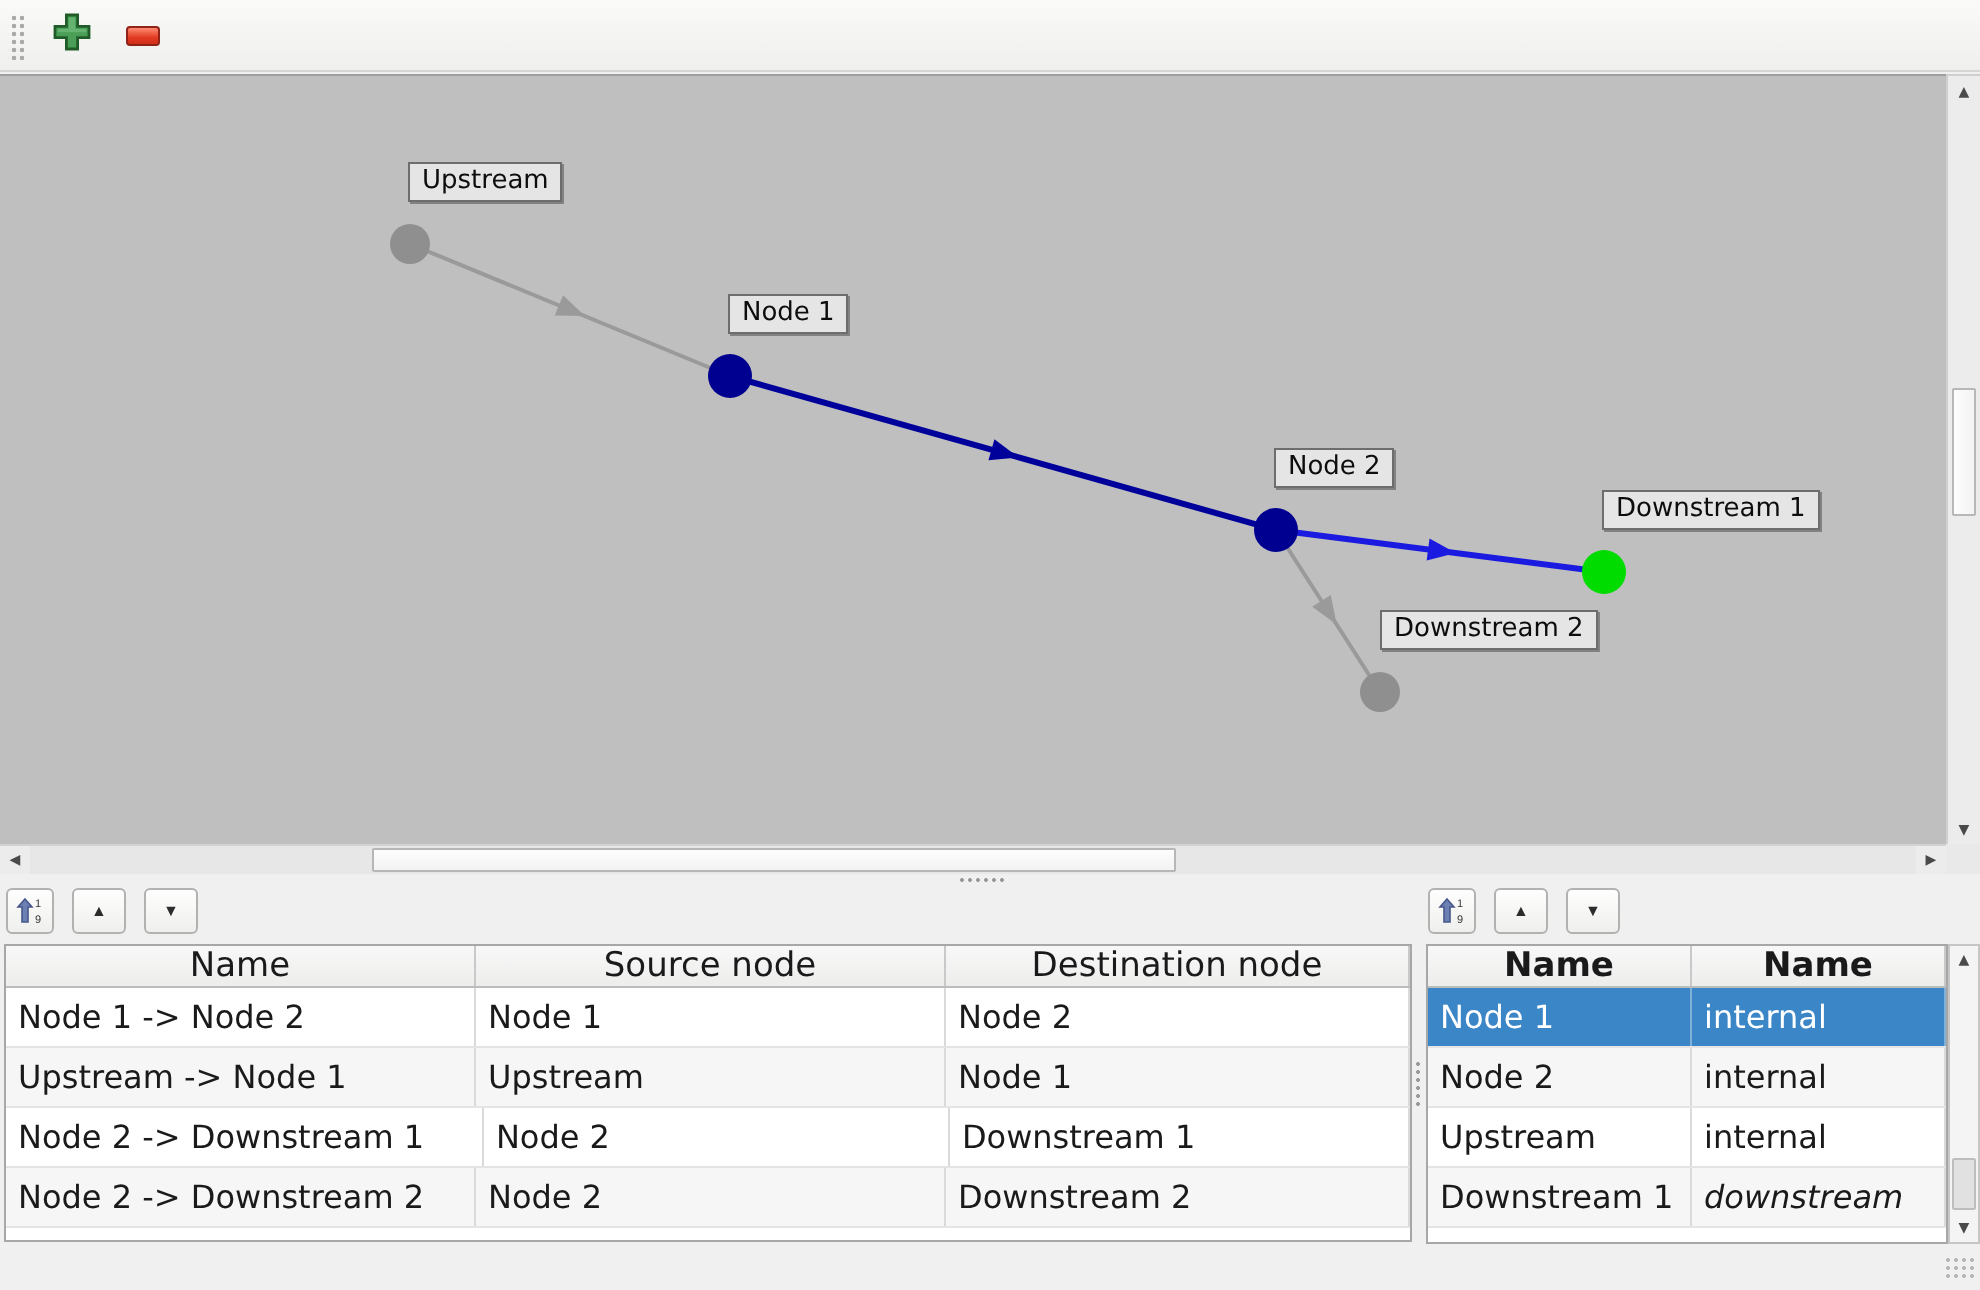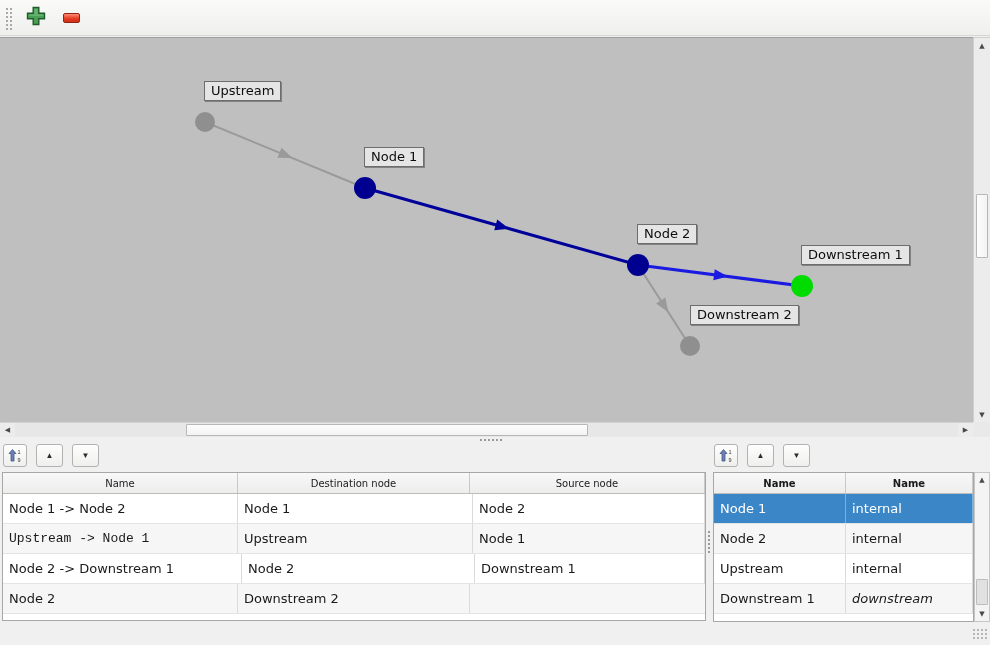--- a/index.html
+++ b/index.html
@@ -81,28 +81,28 @@
     display:flex; align-items:center; justify-content:center; padding:0;
     font-size:8px; color:#2c2c2c;
   }
   .sbtn.sort { width:24px; }
   
   .table { position:absolute; background:#fff; border:1px solid #a7a7a7; overflow:hidden; }
   .table.edges { left:2px; top:472px; width:704px; height:149px; }
   .table.nodes { left:713px; top:472px; width:261px; height:150px; }
   .thead { display:flex; height:21px; background:linear-gradient(#f8f8f8,#ededec); border-bottom:1px solid #bcbcbc; }
   .th { display:flex; align-items:center; justify-content:center; border-right:1px solid #c9c9c9;
-    font-size:10px; overflow:hidden; white-space:nowrap; cursor:pointer;text-align:right; }
+    font-size:17px; overflow:hidden; white-space:nowrap; cursor:pointer;text-align:right; }
   .table.nodes .th { font-weight:bold; }
   .tr { display:flex; height:30px; border-bottom:1px solid #e4e4e4; background:#fff; cursor:pointer; }
   .tr.alt { background:#f6f6f6; }
   .tr.selected { background:#3a86c7; color:#fff; }
   .tr.selected .td { border-right-color:rgba(255,255,255,.35); }
   .td { display:flex; align-items:center; padding-left:6px; border-right:1px solid #dadada;
-    overflow:hidden; white-space:nowrap; font-size:13px; }
+    overflow:hidden; white-space:nowrap; font-size:16px; }
   
   .vsb-table { position:absolute; left:974px; top:472px; width:16px; height:150px;
     background:#f4f4f4; border:1px solid #c6c6c6; }
   .vsb-table .up { left:0; top:0; width:14px; height:14px; background:#f4f4f4; }
   .vsb-table .down { left:0; bottom:0; width:14px; height:14px; background:#f4f4f4; }
   .vsb-table .thumb { position:absolute; left:1px; width:12px; top:106px; height:26px;
     background:#e1e1e1; border:1px solid #bdbdbd; border-radius:1px; cursor:pointer; }
   
   .resize-grip { position:absolute; left:972px; top:628px; width:15px; height:13px;
     background-image:radial-gradient(circle,#b5b5b5 0.9px,transparent 1.1px); background-size:4px 4px; }
@@ -197,39 +197,40 @@
         <span>▲</span>
       </button>
     <button class="sbtn">
         <span>▼</span>
       </button>
   </div>
 
   <div class="table edges" id="edge-table">
       <div class="thead">
         <div class="th" style="width: 235px;">Name</div>
+        <div class="th" style="width: 235px;">Source node</div>
         <div class="th" style="width: 232px;">Destination node</div>
-        <div class="th" style="width: 235px;">Source node</div>
       </div>
       <div class="tr">
         <div class="td" style="width: 235px;">Node 1 -&gt; Node 2</div>
         <div class="td" style="width: 235px;">Node 1</div>
         <div class="td" style="width: 232px;">Node 2</div>
       </div>
       <div class="tr alt">
-        <div class="td" style="width: 235px; font-family: Liberation Mono, monospace;">Upstream -&gt; Node 1</div>
+        <div class="td" style="width: 235px;">Upstream -&gt; Node 1</div>
         <div class="td" style="width: 235px;">Upstream</div>
         <div class="td" style="width: 232px;">Node 1</div>
       </div>
       <div class="tr">
         <div class="td" style="width: 241px;">Node 2 -&gt; Downstream 1</div>
         <div class="td" style="width: 235px;">Node 2</div>
         <div class="td" style="width: 232px;">Downstream 1</div>
       </div>
       <div class="tr alt">
+        <div class="td" style="width: 235px;">Node 2 -&gt; Downstream 2</div>
         <div class="td" style="width: 235px;">Node 2</div>
         <div class="td" style="width: 232px;">Downstream 2</div>
       </div>
     </div>
 
   <div class="vsplit">
     <div class="dots-v"></div>
   </div>
 
   <div class="table nodes" id="node-table">

